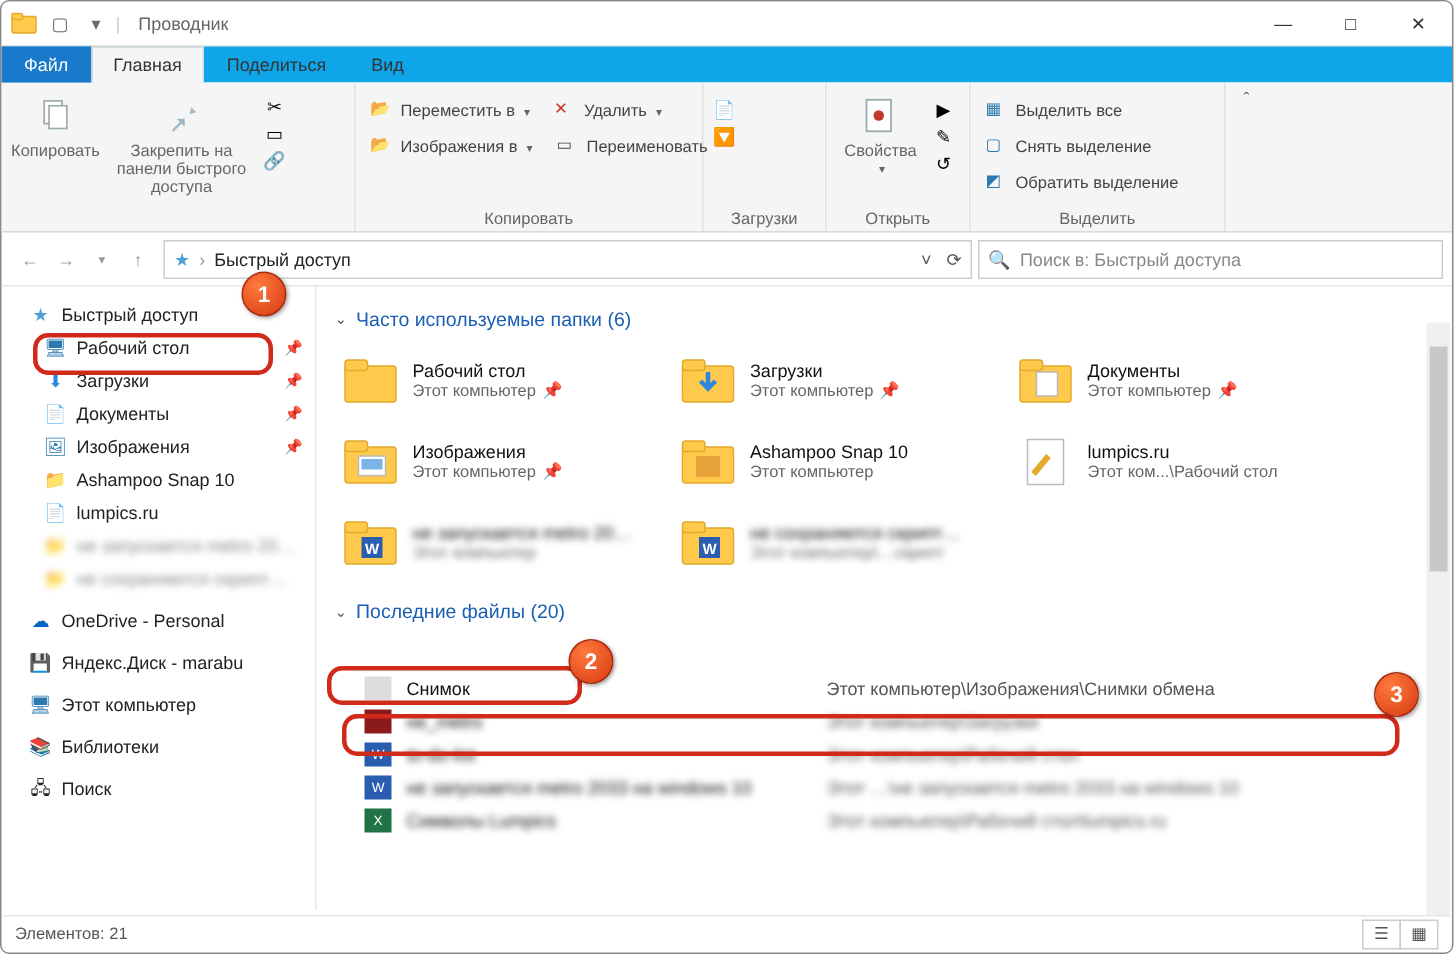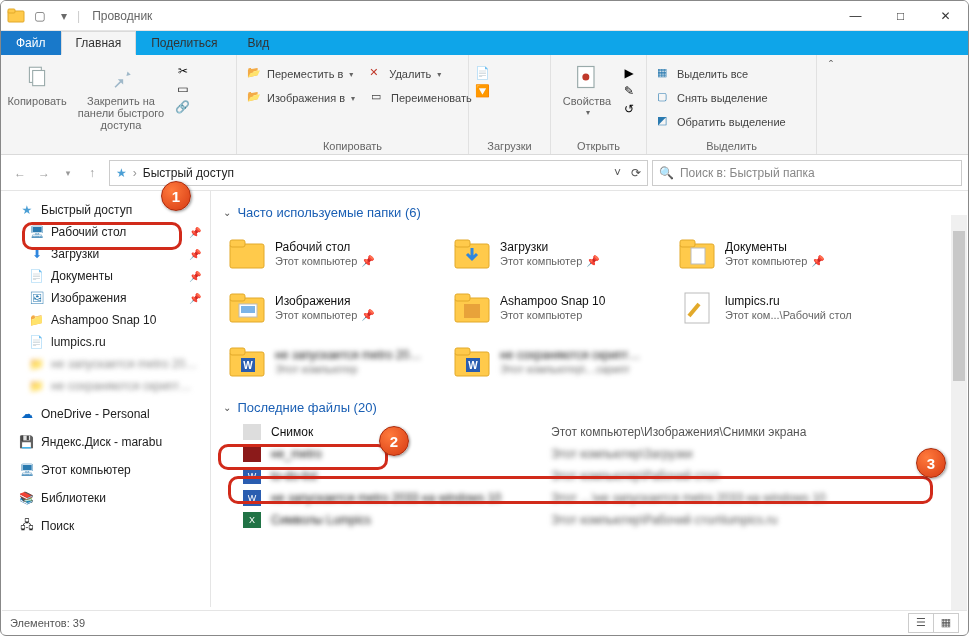--- a/index.html
+++ b/index.html
@@ -54,21 +54,21 @@
 .content { flex: 1; overflow-y: auto; padding: 8px 12px; position: relative; }
 .section-hdr { color: #1a5fb4; font-size: 13px; padding: 6px 0; display: flex; align-items: center; gap: 6px; }
 .section-hdr .chev { font-size: 10px; color: #555; }
 .folder-grid { display: flex; flex-wrap: wrap; gap: 6px 0; padding: 4px 0 8px 0; }
 .folder-tile { width: 225px; display: flex; align-items: center; gap: 8px; padding: 4px; }
 .folder-tile .fic { width: 40px; height: 40px; display: inline-flex; align-items: center; justify-content: center; }
 .folder-tile .ftxt { display: flex; flex-direction: column; line-height: 1.2; }
 .folder-tile .ftxt .ln1 { font-size: 12px; color: #111; }
 .folder-tile .ftxt .ln2 { font-size: 11px; color: #666; display:flex; align-items:center; gap:4px;}
 
-.recent-list { display: flex; flex-direction: column; }
+.recent-list { display: flex; flex-direction: column; margin-top: 27px; }
 .recent-row { display: flex; align-items: center; gap: 10px; padding: 3px 6px 3px 20px; }
 .recent-row .rname { flex: 0 0 270px; font-size: 12px; color: #111; }
 .recent-row .rpath { flex: 1; font-size: 12px; color: #555; text-align: left; }
 .blur { filter: blur(2.5px); color: #888; }
 
 
 .status { position: absolute; left: 1px; right: 1px; bottom: 1px; height: 24px; border-top: 1px solid #e5e5e5; display: flex; align-items: center; padding: 0 8px; font-size: 11px; color: #555; background: #fff; }
 .status .viewbtns { margin-left: auto; display: flex; gap: 0; }
 .status .vb { width: 26px; height: 20px; border: 1px solid #ccc; margin-left: -1px; display: inline-flex; align-items: center; justify-content: center; }
 
@@ -232,21 +232,21 @@
     <span class="star">★</span>
     <span style="color:#999">›</span>
     <span style="color:#222">Быстрый доступ</span>
     <div class="refresh-area">
       <span>˅</span>
       <span>⟳</span>
     </div>
   </div>
   <div class="search">
     <span>🔍</span>
-    <span>Поиск в: Быстрый папка</span>
+    <span>Поиск в: Быстрый доступа</span>
   </div>
 </div>
 
 <div class="bodyarea">
   <div class="sidebar">
     <div class="side-item qa">
       <span class="ic16" style="color:#4b9fd5">★</span>
       <span>Быстрый доступ</span>
     </div>
     <div class="side-item">
@@ -434,21 +434,21 @@
     </div>
 
     <div class="section-hdr">
       <span class="chev">⌄</span>
       <span>Последние файлы (20)</span>
     </div>
     <div class="recent-list">
       <div class="recent-row">
         <span class="ic16" style="background:#ddd;width:18px;height:16px"></span>
         <span class="rname">Снимок</span>
-        <span class="rpath">Этот компьютер\Изображения\Снимки экрана</span>
+        <span class="rpath">Этот компьютер\Изображения\Снимки обмена</span>
       </div>
       <div class="recent-row">
           <span class="ic16" style="background:#8b1a1a;width:18px;height:16px"></span>
           <span class="rname blur">не_metro</span>
           <span class="rpath blur">Этот компьютер\Загрузки</span>
         </div>
       <div class="recent-row">
           <span class="ic16" style="background:#2a5db0;color:#fff;width:18px;height:16px;font-size:9px;display:inline-flex;align-items:center;justify-content:center">W</span>
           <span class="rname blur">to-do-list</span>
           <span class="rpath blur">Этот компьютер\Рабочий стол</span>
@@ -465,21 +465,21 @@
         </div>
     </div>
   </div>
 </div>
 
 <div class="scrollbar">
     <div class="thumb"></div>
   </div>
 
 <div class="status">
-  <span>Элементов: 39</span>
+  <span>Элементов: 21</span>
   <div class="viewbtns">
     <span class="vb">☰</span>
     <span class="vb">▦</span>
   </div>
 </div>
 
 <div class="callout-box" style="left:21px; top:221px; width:160px; height:28px;"></div>
 <div class="callout-num" style="left:160px; top:180px;">1</div>
 
 <div class="callout-box" style="left:217px; top:443px; width:170px; height:26px;"></div>

